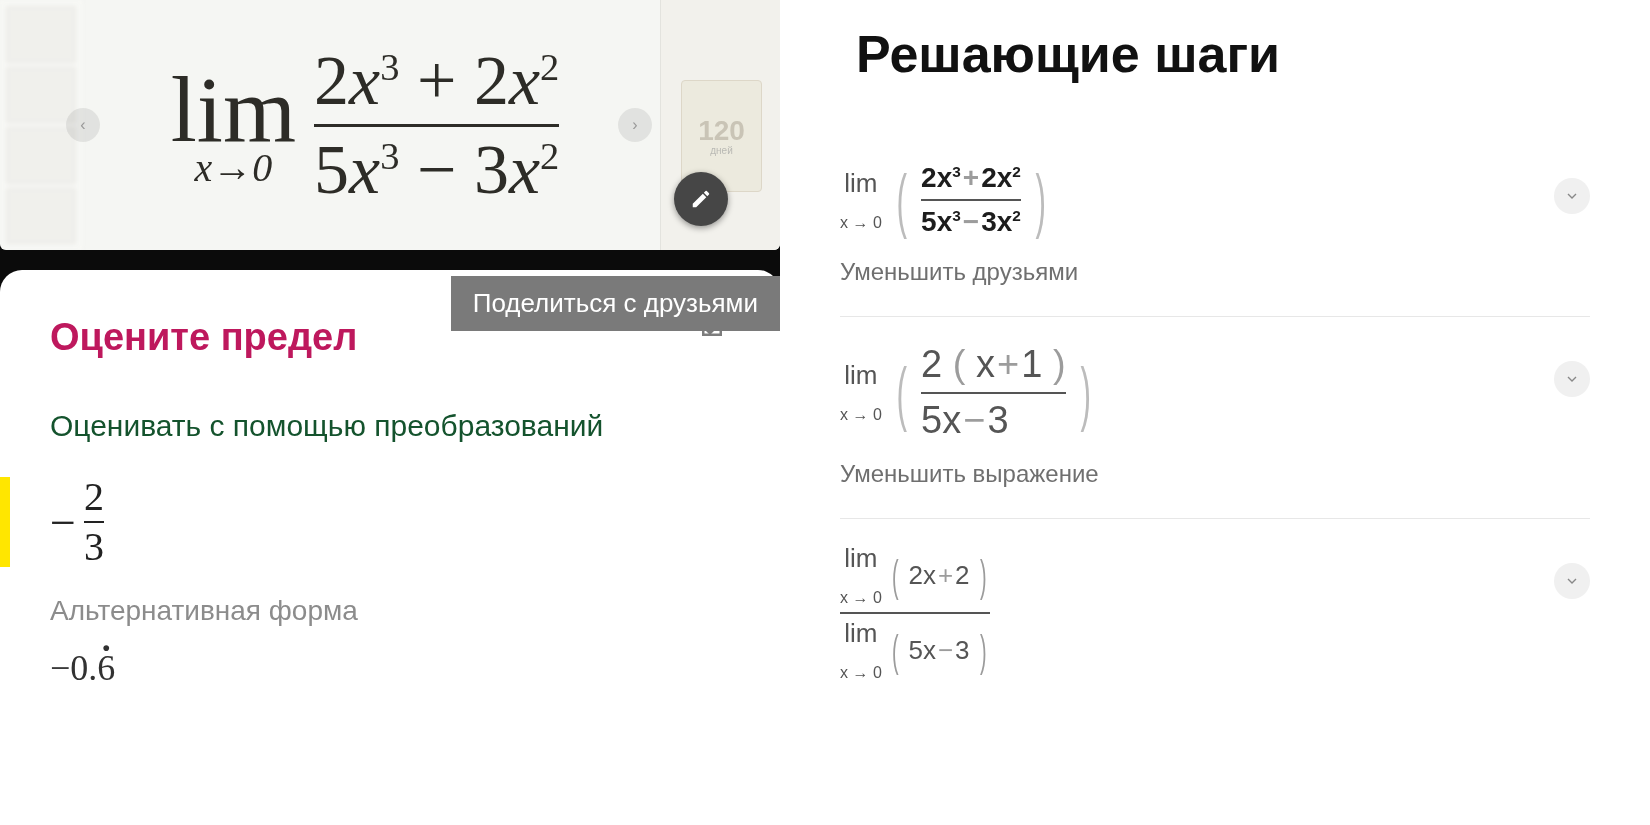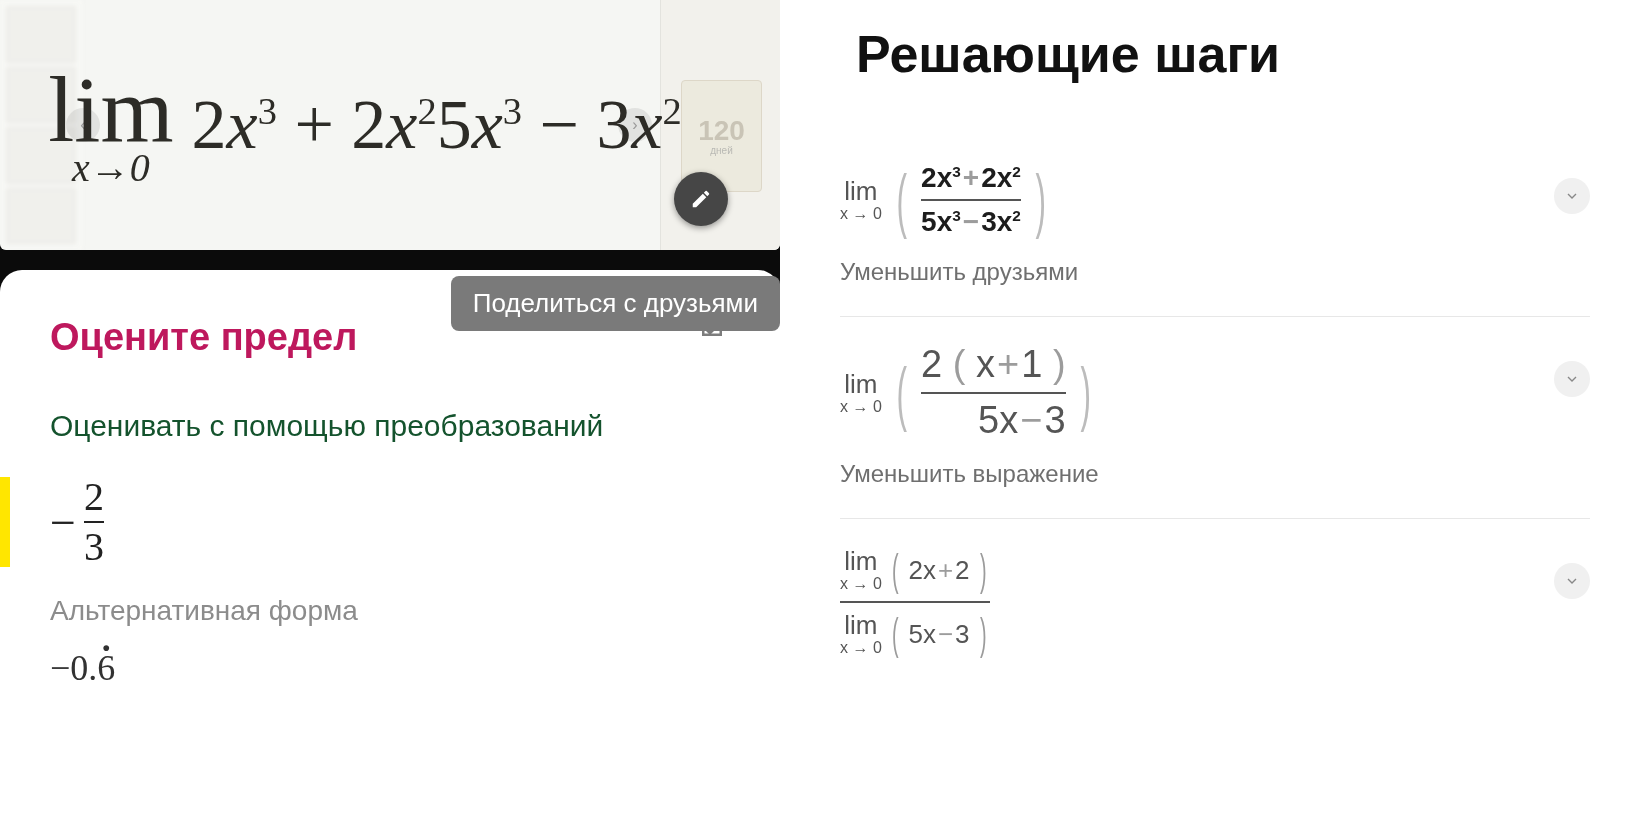--- a/index.html
+++ b/index.html
@@ -13,28 +13,28 @@
   .ad-card{width:100%;height:110px;background:#eceade;border:1px solid #ddd7c8;border-radius:4px;margin-top:60px;display:flex;flex-direction:column;align-items:center;justify-content:center;font-size:10px;color:#b9b9b4}
   .ad-big{font-size:28px;font-weight:bold;color:#c9c4b6;line-height:1}
   .nav-circ{position:absolute;top:50%;width:34px;height:34px;border-radius:50%;background:rgba(0,0,0,.08);display:flex;align-items:center;justify-content:center;color:#999;transform:translateY(-50%)}
   .nav-circ.left-arr{left:66px}
   .nav-circ.right-arr{right:128px}
   .math-main{position:absolute;left:90px;right:140px;top:10px;bottom:10px;display:flex;align-items:center;justify-content:center;font-family:Georgia,'Times New Roman',serif;color:#2d2c27}
   .lim-block{display:inline-flex;align-items:center;gap:18px}
   .lim-left{display:flex;flex-direction:column;align-items:center;line-height:1}
   .lim-word{font-size:94px}
   .lim-sub{font-size:40px;font-style:italic;margin-top:-8px}
-  .frac{display:inline-flex;flex-direction:row;align-items:flex-end;line-height:1}
+  .frac{display:inline-flex;flex-direction:column;align-items:flex-end;line-height:1}
   .frac-bar{width:100%;height:3px;background:#2d2c27;margin:8px 0}
   .frac .num,.frac .den{font-size:70px;white-space:nowrap}
   sup{font-size:.55em;vertical-align:super;line-height:0}
   .ivar{font-style:italic}
   .edit-btn{position:absolute;right:52px;bottom:24px;width:54px;height:54px;border-radius:50%;background:#464646;display:flex;align-items:center;justify-content:center;box-shadow:0 2px 6px rgba(0,0,0,.4)}
   .edit-btn svg{width:22px;height:22px;fill:#fff}
-  .tooltip{position:absolute;right:0;top:276px;background:#7a7a7a;color:#fff;font-size:26px;padding:12px 22px;border-radius:8px;white-space:nowrap;z-index:5}
+  .tooltip{position:absolute;right:0;top:276px;background:#7a7a7a;color:#fff;font-size:26px;padding:12px 22px;border-radius:0;white-space:nowrap;z-index:5}
   .tooltip::after{content:"";position:absolute;right:60px;bottom:-14px;border:10px solid transparent;border-top-color:#7a7a7a}
   .card{margin-top:20px;flex:1;background:#fff;border-radius:22px 22px 0 0;padding:46px 50px 20px;box-sizing:border-box;position:relative;overflow:hidden}
   .share{position:absolute;right:50px;top:38px;width:36px;height:36px;display:flex;align-items:center;justify-content:center}
   .share svg{width:30px;height:30px;stroke:#7d7d7d;fill:none;stroke-width:2}
   .card h2{margin:0 0 50px;font-size:38px;font-weight:800;color:#be185d}
   .sub1{font-size:30px;color:#14532d;margin:0 0 34px}
   .result-row{display:flex;align-items:stretch;margin:0 -50px 28px}
   .ystripe{width:10px;background:#ffe600;margin-right:40px}
   .result-math{font-family:Georgia,serif;font-size:46px;display:flex;align-items:center;gap:8px;color:#222}
   .mini-frac{display:inline-flex;flex-direction:column;align-items:center;font-size:40px;line-height:1}
@@ -47,24 +47,24 @@
   .right h1{margin:0 16px 50px;font-size:52px;font-weight:800;color:#111}
   .step{padding:26px 0 30px;border-bottom:1px solid #e7e7e7;display:flex;align-items:flex-start;justify-content:space-between;gap:20px}
   .step:last-child{border-bottom:none}
   .step-body{display:flex;flex-direction:column;gap:18px}
   .step-cap{font-size:24px;color:#6f6f6f}
   .expand{width:36px;height:36px;border-radius:50%;background:#f0f0f0;display:flex;align-items:center;justify-content:center;color:#888;margin-top:18px;flex-shrink:0}
   .expand svg{width:16px;height:16px;stroke:#888;fill:none;stroke-width:2}
   .fx{font-family:Arial,Helvetica,sans-serif;color:#555;display:inline-flex;align-items:center;gap:8px}
   .fx .lim-s{display:inline-flex;flex-direction:column;align-items:center;font-size:20px;line-height:1}
   .fx .lim-s .l{font-size:26px}
-  .fx .lim-s .s{font-size:16px;margin-top:2px}
+  .fx .lim-s .s{font-size:16px;margin-top:19px}
   .paren{font-size:70px;font-weight:200;color:#bcbcbc;transform:scaleX(.45)}
   .paren.sm{font-size:44px}
-  .fx-frac{display:inline-flex;flex-direction:column;align-items:flex-end;line-height:1.15}
+  .fx-frac{display:inline-flex;flex-direction:column;align-items:flex-start;line-height:1.15}
   .fx-frac .fb{width:100%;height:2px;background:#555;margin:5px 0}
   .fx-frac.bold{color:#1d1d1d;font-weight:800}
   .fx-frac .row{font-size:38px;white-space:nowrap}
   .fx-frac.bold .row{font-size:28px}
   .thin{color:#9c9c9c}
   .op{margin:0 2px}
   .limfrac{display:inline-flex;flex-direction:column;align-items:center}
   .limfrac .fb{width:100%;height:2px;background:#555;margin:6px 0}
 </style>
 </head>

